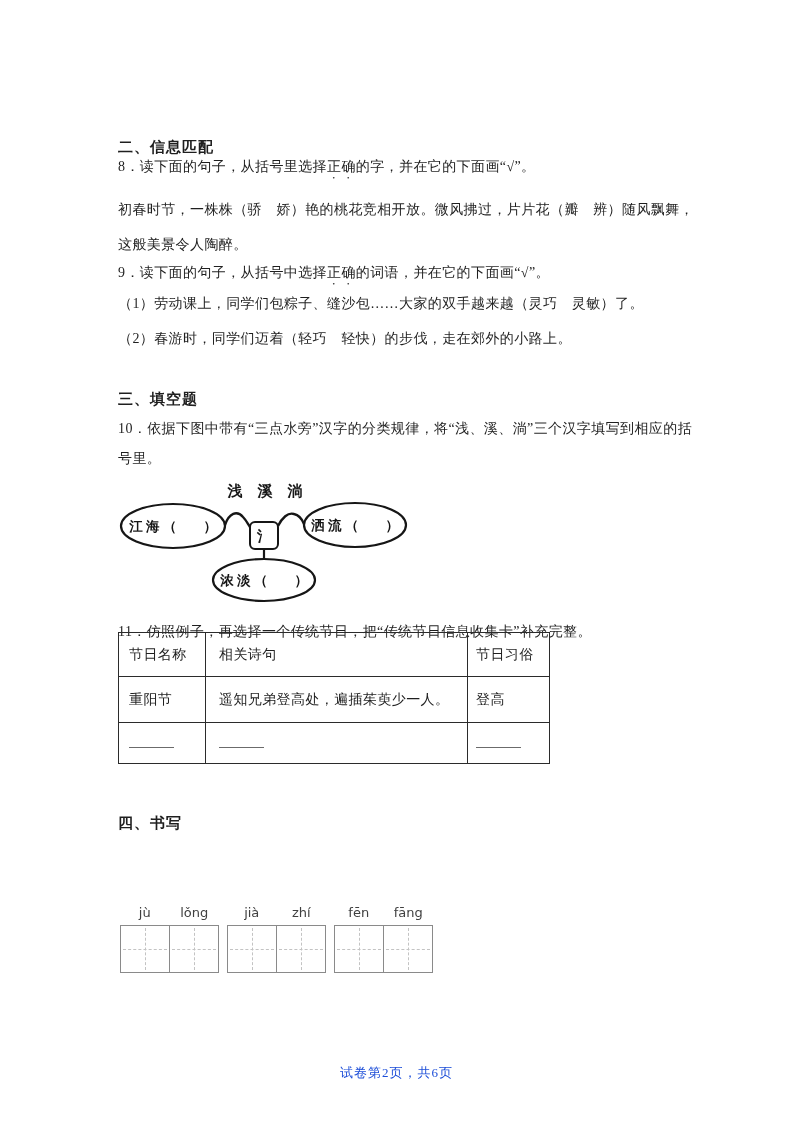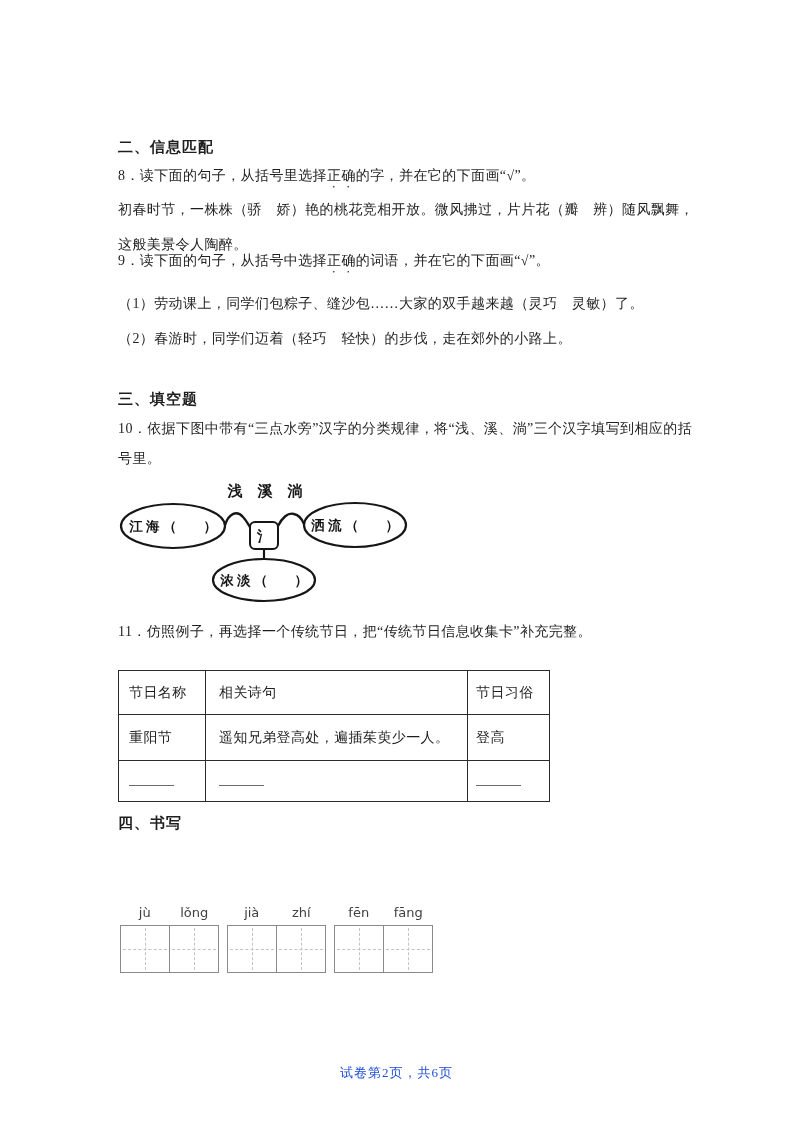--- a/index.html
+++ b/index.html
@@ -28,21 +28,21 @@
     text-emphasis-position:under right;
   }
   
   .q10-diagram { position:absolute; left:118px; top:468px; }
   .q10-diagram text {
     font-family:"Liberation Serif","DejaVu Serif",serif;
     font-weight:bold; fill:#161616;
   }
   
   .q11-table {
-    position:absolute; left:118px; top:670px;
+    position:absolute; left:118px; top:632px;
     border-collapse:collapse;
   }
   .q11-table td {
     border:1.6px solid #2b2b2b;
     font-size:14px;
     padding:0 10px;
     vertical-align:middle;
     letter-spacing:0.4px;
   }
   .q11-table .c1 { width:66px; }
@@ -90,25 +90,25 @@
     letter-spacing:1px;
   }
 </style>
 </head>
 <body>
 
 <div class="page">
 
   <div class="line heading" style="top:138px">二、信息匹配</div>
 
-  <div class="line" style="top:167px"><span>8．读下面的句子，从括号里选择</span><span class="em-dots">正确</span><span>的字，并在它的下面画“√”。</span></div>
+  <div class="line" style="top:158px"><span>8．读下面的句子，从括号里选择</span><span class="em-dots">正确</span><span>的字，并在它的下面画“√”。</span></div>
   <div class="line" style="top:201px">初春时节，一株株（骄　娇）艳的桃花竞相开放。微风拂过，片片花（瓣　辨）随风飘舞，</div>
   <div class="line" style="top:236px">这般美景令人陶醉。</div>
 
-  <div class="line" style="top:252px"><span>9．读下面的句子，从括号中选择</span><span class="em-dots">正确</span><span>的词语，并在它的下面画“√”。</span></div>
+  <div class="line" style="top:264px"><span>9．读下面的句子，从括号中选择</span><span class="em-dots">正确</span><span>的词语，并在它的下面画“√”。</span></div>
   <div class="line" style="top:295px">（1）劳动课上，同学们包粽子、缝沙包……大家的双手越来越（灵巧　灵敏）了。</div>
   <div class="line" style="top:330px">（2）春游时，同学们迈着（轻巧　轻快）的步伐，走在郊外的小路上。</div>
 
   <div class="line heading" style="top:390px">三、填空题</div>
   <div class="line" style="top:420px">10．依据下图中带有“三点水旁”汉字的分类规律，将“浅、溪、淌”三个汉字填写到相应的括</div>
   <div class="line" style="top:450px">号里。</div>
 
   <svg class="q10-diagram" width="300" height="140" viewBox="0 0 300 140">
     <text x="147" y="28" text-anchor="middle" font-size="15">浅　溪　淌</text>
 

